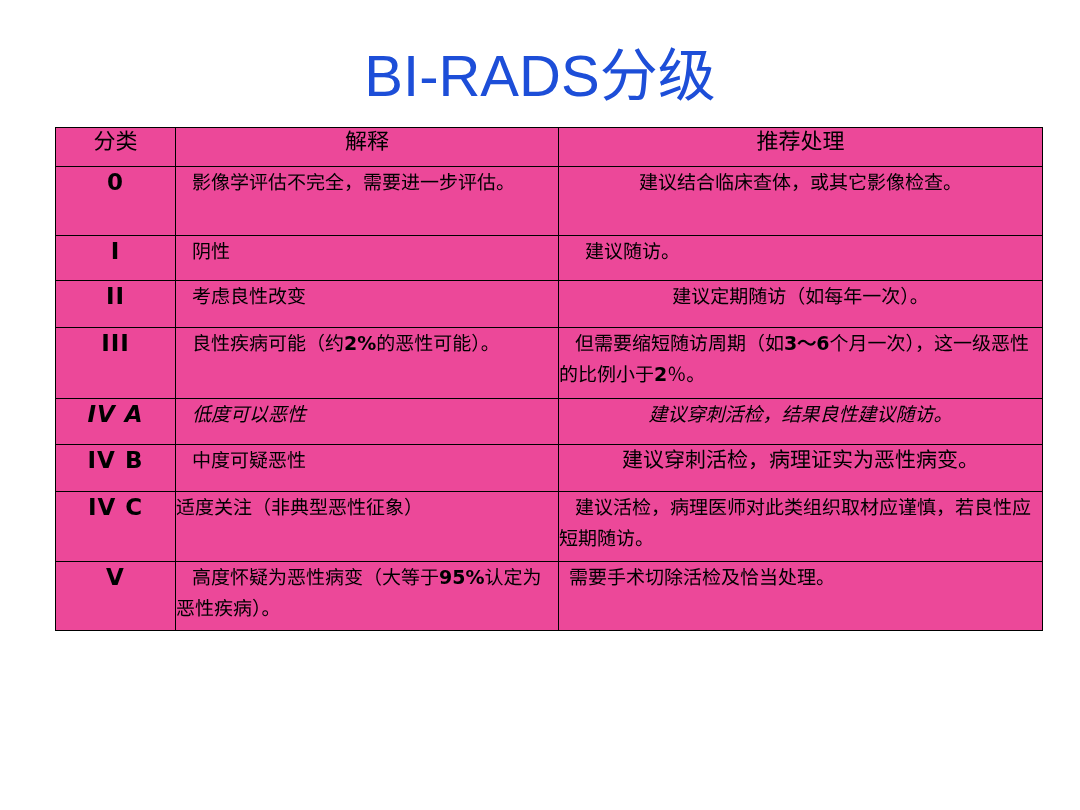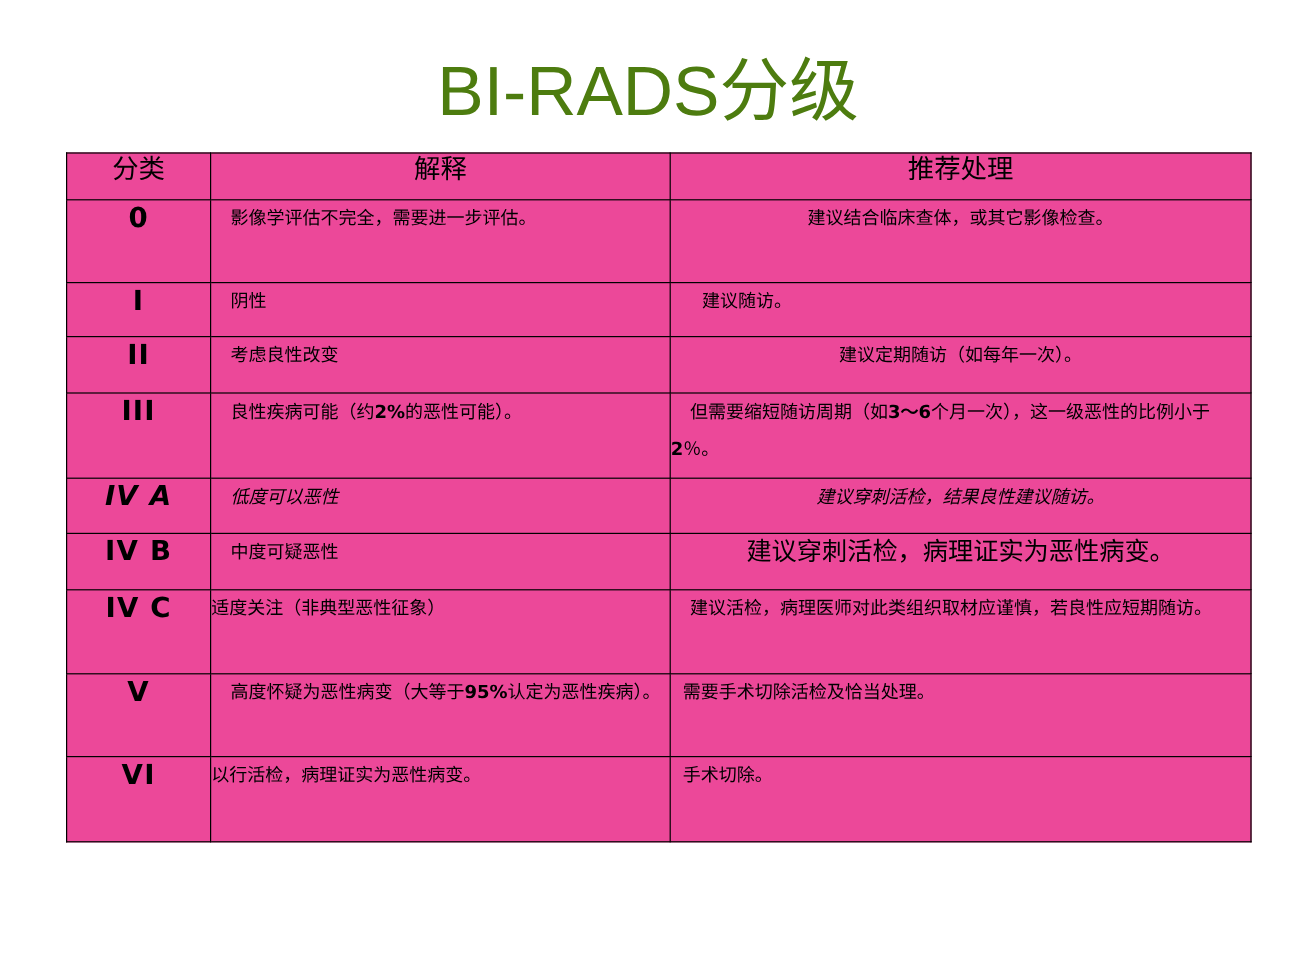--- a/index.html
+++ b/index.html
@@ -25,21 +25,21 @@
   
   #title {
     position: absolute;
     left: 0;
     top: 44px;
     width: 1080px;
     text-align: center;
     font-size: 58px;
     line-height: 64px;
     font-weight: 400;
-    color: #4d7c0f;
+    color: #1d4ed8;
     letter-spacing: 0px;
     white-space: nowrap;
   }
   #title .t-latin {
     font-family: "Liberation Sans", "DejaVu Sans", sans-serif;
   }
   #title .t-han {
     font-family: "DejaVu Sans", "Liberation Sans", sans-serif;
   }
 
@@ -83,21 +83,21 @@
     font-size: 23px;
     line-height: 30px;
     padding: 10px 4px 10px 4px;
     font-family: "Liberation Sans", "DejaVu Sans", sans-serif;
     letter-spacing: 1px;
     white-space: nowrap;
   }
 
   
   .txt-cell {
-    font-size: 15px;
+    font-size: 19px;
     line-height: 31px;
     padding: 9px 5px 10px 8px;
     text-align: left;
   }
   .txt-cell.indent  { text-indent: 16px; }
   .txt-cell.center  { text-align: center; text-indent: 0; }
   .txt-cell b { font-weight: bold; }
 
   
   tr.r-head td, tr.r-head th { height: 38px; }
@@ -178,22 +178,17 @@
         <td class="txt-cell">适度关注（非典型恶性征象）</td>
         <td class="txt-cell indent">建议活检，病理医师对此类组织取材应谨慎，若良性应短期随访。</td>
       </tr>
 
       <tr class="r7">
         <td class="cat-cell">V</td>
         <td class="txt-cell indent"><span>高度怀疑为恶性病变（大等于</span><b>95%</b><span>认定为恶性疾病）。</span></td>
         <td class="txt-cell" style="text-indent:10px">需要手术切除活检及恰当处理。</td>
       </tr>
 
-      <tr class="r8">
-        <td class="cat-cell">VI</td>
-        <td class="txt-cell">以行活检，病理证实为恶性病变。</td>
-        <td class="txt-cell" style="text-indent:10px">手术切除。</td>
-      </tr>
 
     </tbody>
   </table>
 
 </div>
 
 </body></html>

